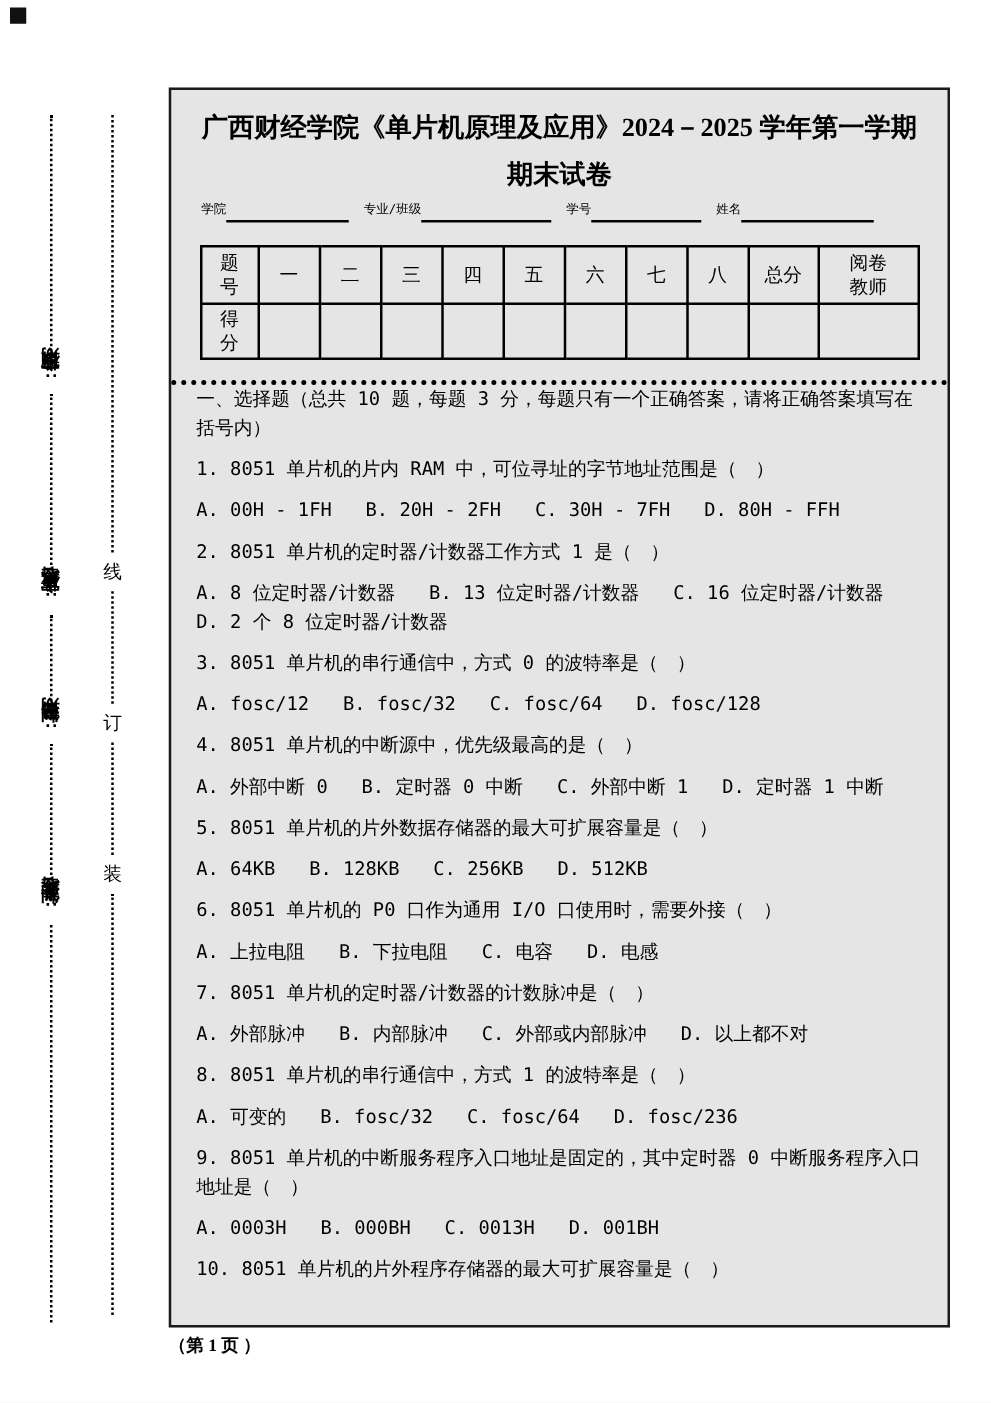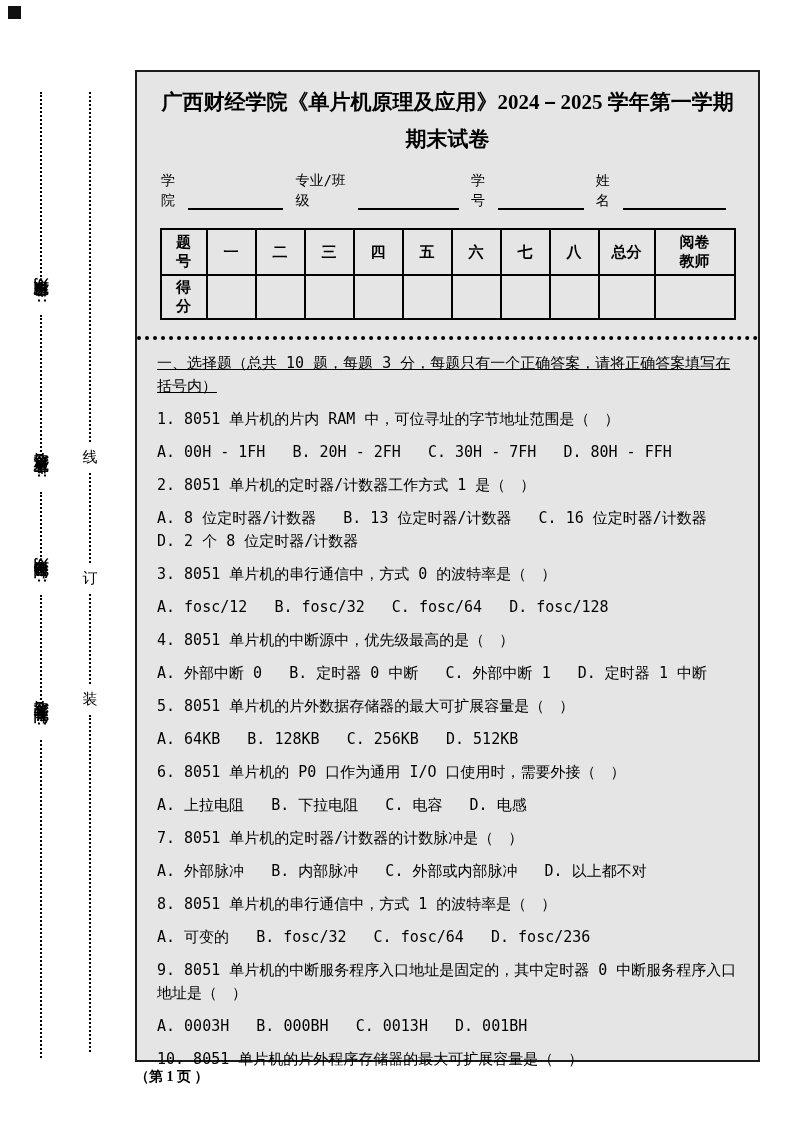--- a/index.html
+++ b/index.html
@@ -34,40 +34,40 @@
 
   
   .doc-box {
     position:absolute; left:135px; top:70px; width:625px; height:992px;
     border:2px solid #1b1b1b; padding:12px 20px 0 20px; background:#e5e5e5;
   }
   .title {
     font-family:"Liberation Serif","DejaVu Serif",serif;
     font-weight:bold; font-size:21px; line-height:37px; text-align:center;
   }
-  .fields { display:flex; align-items:center; margin-top:12px; font-size:14px; padding-left:4px; }
+  .fields { display:flex; align-items:center; margin-top:0; font-size:10px; padding-left:4px; }
   .field { display:flex; align-items:flex-end; margin-right:12px; }
   .flabel { line-height:20px; }
   .blank { display:inline-block; border-bottom:2px solid #000; height:18px; }
   .b1 { width:98px; } .b2 { width:104px; } .b3 { width:88px; } .b4 { width:106px; }
 
-  .score-table { border-collapse:collapse; margin:18px auto 0 auto;font-weight:bold; }
+  .score-table { border-collapse:collapse; margin:18px auto 0 auto; }
   .score-table td {
     border:2px solid #000; text-align:center; vertical-align:middle;
     font-size:15px; padding:0;
   }
   .r1 td { height:46px; } .r2 td { height:44px;text-align:center; }
   .w-num { width:46px; } .w-c { width:49px; } .w-total { width:56px; } .w-grader { width:80px; }
   .v2 { display:inline-block; width:1.05em; word-break:break-all; line-height:19px; }
   .v4 { display:inline-block; width:2.3em; word-break:break-all; line-height:19px; }
 
   .dot-sep { border-top:4px dotted #000; margin:16px -20px 0 -20px; }
 
   .qp { font-size:15px; line-height:23px; margin-top:10px; white-space:pre-wrap; }
-  .section { margin-top:12px;text-decoration:underline; }
+  .section { margin-top:0; }
 
   .page-footer {
     position:absolute; left:135px; top:1068px; width:625px; 
     font-family:"Liberation Serif","DejaVu Serif",serif;
     font-weight:bold; font-size:14px;
   }
 </style>
 </head>
 <body>
 

